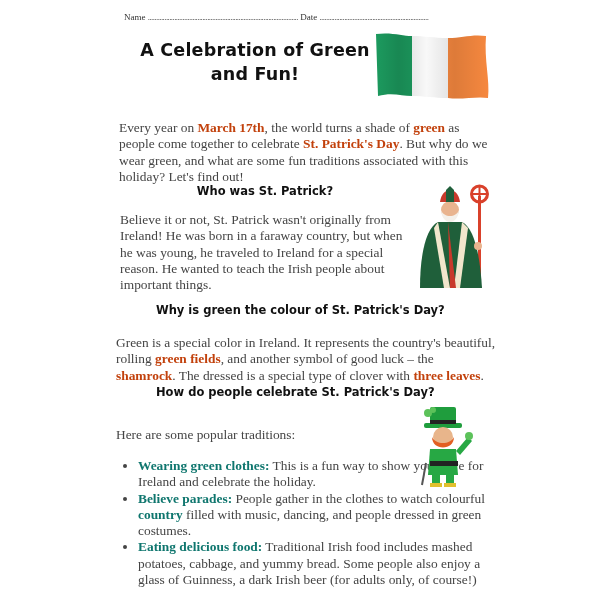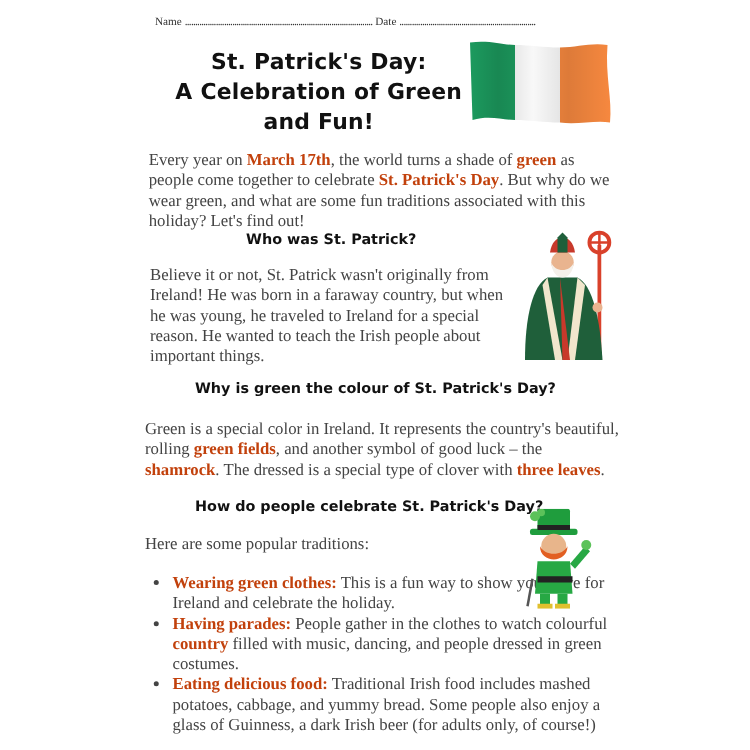--- a/index.html
+++ b/index.html
@@ -15,40 +15,39 @@
   .p b { color: #c2410c; }
   .intro { left: 119px; top: 120px; width: 372px; }
   .h-center { position: absolute; left: 120px; top: 184px; width: 290px; text-align: center;
               font-family: "DejaVu Sans", sans-serif; font-weight: bold; font-size: 11.5px; color: #111; }
   .who { left: 120px; top: 212px; width: 292px; text-align: left; }
   .patrick { position: absolute; left: 412px; top: 184px; width: 80px; height: 104px; }
   .h-left { position: absolute; left: 116px; font-family: "DejaVu Sans", sans-serif; font-weight: bold;
             font-size: 11.5px; color: #111; margin-left: 40px; }
   .h2 { top: 303px; }
   .green { left: 116px; top: 335px; width: 380px; }
-  .h3 { top: 398px; }
+  .h3 { top: 385px; }
   .celebrate { left: 116px; top: 427px; width: 300px; }
   .leprechaun { position: absolute; left: 418px; top: 407px; width: 56px; height: 80px; }
   ul.trad { position: absolute; left: 116px; top: 458px; width: 362px; margin: 0; padding: 0 0 0 22px;
             font-family: "Liberation Serif", serif; font-size: 13.4px; line-height: 16.3px; color: #444; }
   ul.trad li { margin: 0 0 0 0; }
-  ul.trad li b { color: #c2410c; text-align: right; }
+  ul.trad li b { color: #0f766e; text-align: right; }
 </style>
 </head>
 <body>
 
 <div class="header-line">
   <span>Name</span>
   <span style="letter-spacing:-0.6px">...........................................................................................</span>
   <span>Date</span>
   <span style="letter-spacing:-0.6px">..................................................................</span>
 </div>
 
 <div class="title">
-  <div>St. Patrick's Day:</div>
   <div>A Celebration of Green</div>
   <div>and Fun!</div>
 </div>
 
 <svg class="flag" viewBox="0 0 120 75">
   <defs>
     <linearGradient id="shade" x1="0" y1="0" x2="1" y2="0">
       <stop offset="0" stop-color="#000" stop-opacity="0"></stop>
       <stop offset="0.2" stop-color="#000" stop-opacity="0.12"></stop>
       <stop offset="0.45" stop-color="#000" stop-opacity="0"></stop>
@@ -86,21 +85,21 @@
 <div class="h-left h2">Why is green the colour of St. Patrick's Day?</div>
 <div class="p green"><span>Green is a special color in Ireland. It represents the country's beautiful, rolling </span><b>green fields</b><span>, and another symbol of good luck – the </span><b>shamrock</b><span>. The dressed is a special type of clover with </span><b>three leaves</b><span>.</span></div>
 
 <div class="h-left h3">How do people celebrate St. Patrick's Day?</div>
 <div class="p celebrate">
   <div>Here are some popular traditions:</div>
 </div>
 
 <ul class="trad">
   <li><b>Wearing green clothes:</b><span> This is a fun way to show your love for Ireland and celebrate the holiday.</span></li>
-  <li><b>Having parades:</b><span> People gather in the clothes to watch colourful </span><b>country</b><span> filled with music, dancing, and people dressed in green costumes.</span></li>
+  <li><b>Believe parades:</b><span> People gather in the clothes to watch colourful </span><b>country</b><span> filled with music, dancing, and people dressed in green costumes.</span></li>
   <li><b>Eating delicious food:</b><span> Traditional Irish food includes mashed potatoes, cabbage, and yummy bread. Some people also enjoy a glass of Guinness, a dark Irish beer (for adults only, of course!)</span></li>
 </ul>
 
 <svg class="leprechaun" viewBox="0 0 56 80">
   <rect x="12" y="0" width="26" height="18" rx="2" fill="#1f9d3d"></rect>
   <rect x="6" y="16" width="38" height="5" rx="2" fill="#1f9d3d"></rect>
   <rect x="12" y="13" width="26" height="4" fill="#222"></rect>
   <circle cx="10" cy="6" r="4" fill="#5cc25a"></circle>
   <circle cx="15" cy="3" r="3" fill="#5cc25a"></circle>
   <circle cx="25" cy="30" r="10" fill="#e8b58b"></circle>

